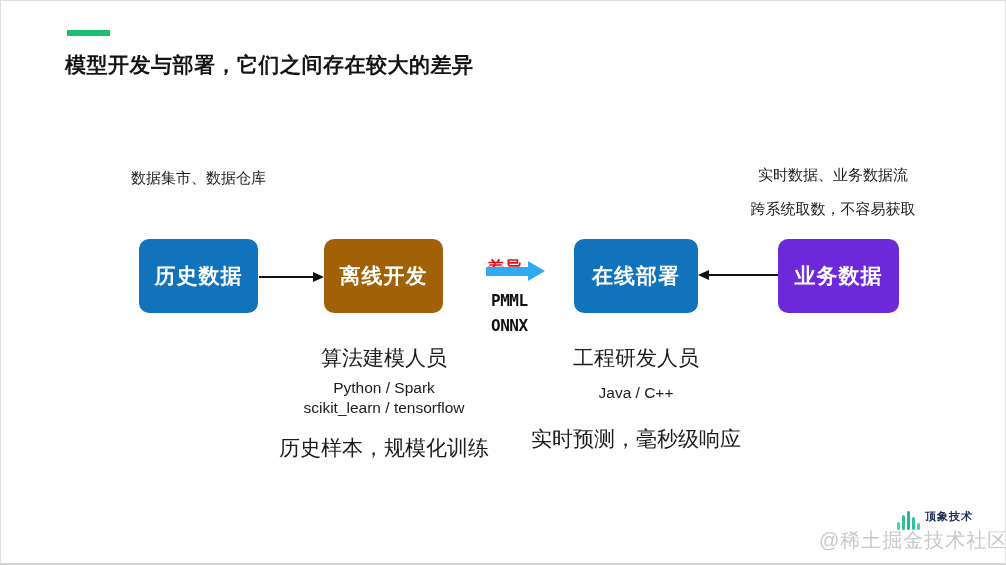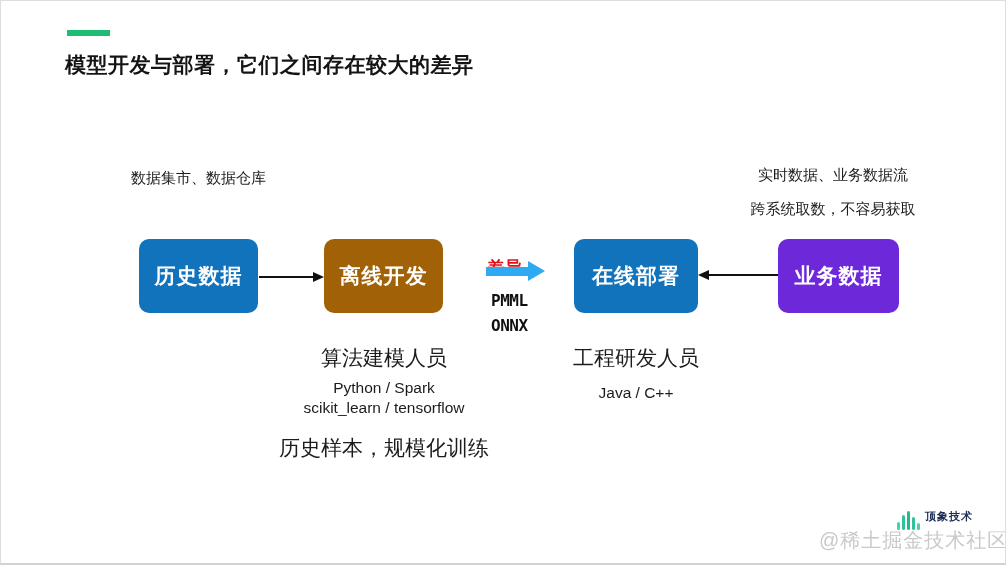--- a/index.html
+++ b/index.html
@@ -106,20 +106,21 @@
 
   <div class="detail d-off-role">算法建模人员</div>
   <div class="detail d-off-stack">
     <div>Python / Spark</div>
     <div>scikit_learn / tensorflow</div>
   </div>
   <div class="detail d-off-train">历史样本，规模化训练</div>
 
   <div class="detail d-on-role">工程研发人员</div>
   <div class="detail d-on-stack">Java / C++</div>
+  <div class="detail d-on-pred">实时预测，毫秒级响应</div>
 
   <div class="footer-logo">
     <div class="logo-bars">
       <span class="b1"></span>
         <span class="b2"></span>
         <span class="b3"></span>
         <span class="b4"></span>
         <span class="b5"></span>
     </div>
     <div class="logo-text">顶象技术</div>

